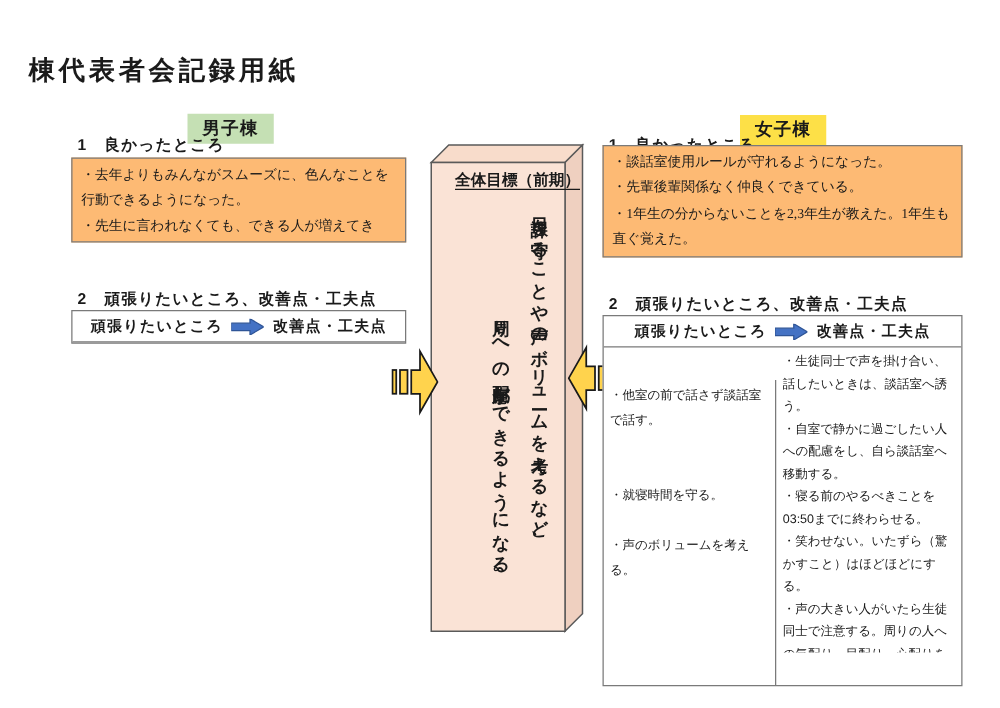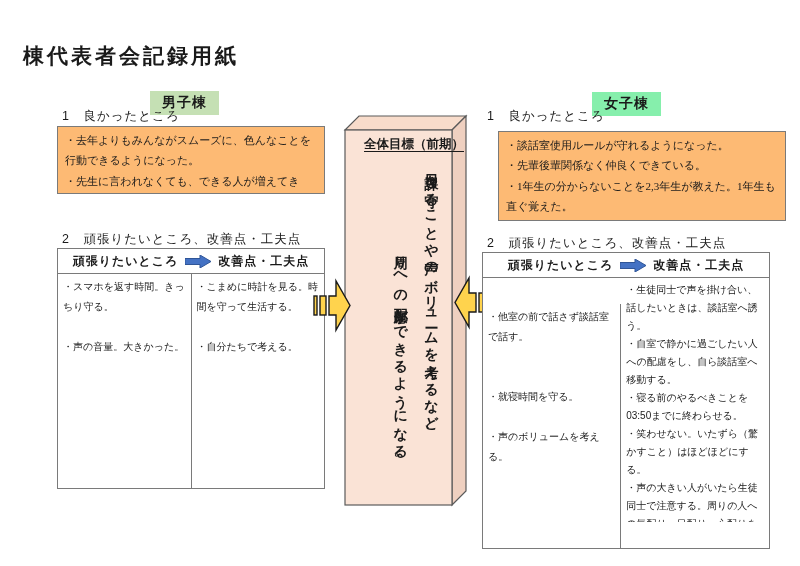--- a/index.html
+++ b/index.html
@@ -4,32 +4,32 @@
 <style>
   html,body{margin:0;padding:0;background:#fff;}
   .page{position:relative;width:800px;height:566px;background:#fff;overflow:hidden;
         font-family:"Liberation Sans","DejaVu Sans",sans-serif;color:#1a1a1a;}
 
   .page-title{position:absolute;top:42px;left:0;width:100%;text-align:left;
         font-size:21px;font-weight:bold;letter-spacing:3px;padding-left:23px;}
 
   .bldg-label{position:absolute;font-size:14px;font-weight:bold;padding:3px 12px;letter-spacing:1px;margin-top:12px;}
   .bldg-label.boys{left:150px;top:79px;background:#c5e0b4;}
-  .bldg-label.girls{left:592px;top:80px;background:#86efac;}
+  .bldg-label.girls{left:592px;top:80px;background:#fde047;}
 
-  .sec-heading{position:absolute;font-size:12.5px;font-weight:normal;letter-spacing:1px;}
+  .sec-heading{position:absolute;font-size:12.5px;font-weight:bold;letter-spacing:1px;}
   .h1-left{left:62px;top:108px;}
   .h2-left{left:62px;top:231px;}
   .h1-right{left:487px;top:108px;}
   .h2-right{left:487px;top:235px;}
 
   .text-box{position:absolute;border:1px solid #7a7a7a;background:#fdba74;
         font-size:11px;line-height:1.85;padding:3px 7px;white-space:pre-line;overflow:hidden;font-family:Liberation Serif, serif;}
   .good-box-left{left:57px;top:126px;width:252px;height:60px;}
-  .good-box-right{left:482px;top:131px;width:272px;height:82px;margin-left:16px;}
+  .good-box-right{left:482px;top:116px;width:272px;height:82px;}
 
   .imp-table{position:absolute;border:1px solid #7a7a7a;background:#fff;}
   .left-table{left:57px;top:248px;width:266px;}
   .right-table{left:482px;top:252px;width:286px;}
   .imp-header{display:flex;align-items:center;justify-content:center;gap:7px;
         height:24px;border-bottom:1px solid #7a7a7a;font-size:12px;font-weight:bold;letter-spacing:1px;}
   .imp-body{display:flex;}
   .cell{font-size:10px;line-height:2.0;padding:3px 5px;white-space:pre-line;overflow:hidden;}
   .left-table .c1{width:50%;border-right:1px solid #7a7a7a;height:208px;}
   .left-table .c2{width:50%;height:208px;}
@@ -64,28 +64,20 @@
 ・先生に言われなくても、できる人が増えてきた。</div>
   <div class="sec-heading h2-left">2　頑張りたいところ、改善点・工夫点</div>
 
   <div class="imp-table left-table">
     <div class="imp-header">
       <span>頑張りたいところ</span>
       <svg class="blue-arrow" width="26" height="13" viewBox="0 0 26 13">
         <path d="M0 3.5 L15 3.5 L15 0 L26 6.5 L15 13 L15 9.5 L0 9.5 Z" fill="#4472c4" stroke="#2f5597" stroke-width="1"></path>
       </svg>
       <span>改善点・工夫点</span>
-    </div>
-    <div class="imp-body">
-      <div class="cell c1">・スマホを返す時間。きっちり守る。
-
-・声の音量。大きかった。</div>
-      <div class="cell c2">・こまめに時計を見る。時間を守って生活する。
-
-・自分たちで考える。</div>
     </div>
   </div>
 
   <svg class="cube-svg" width="130" height="404" viewBox="0 0 130 404">
     <polygon points="4,20 18,6 125,6 111,20" fill="#f8dccb" stroke="#5a5a5a" stroke-width="1.2"></polygon>
     <polygon points="111,20 125,6 125,381 111,395" fill="#efd0c0" stroke="#5a5a5a" stroke-width="1.2"></polygon>
     <rect x="4" y="20" width="107" height="375" fill="#fae3d6" stroke="#5a5a5a" stroke-width="1.2"></rect>
   </svg>
   <div class="goal-heading">全体目標（前期）</div>
   <div class="goal-vertical">

